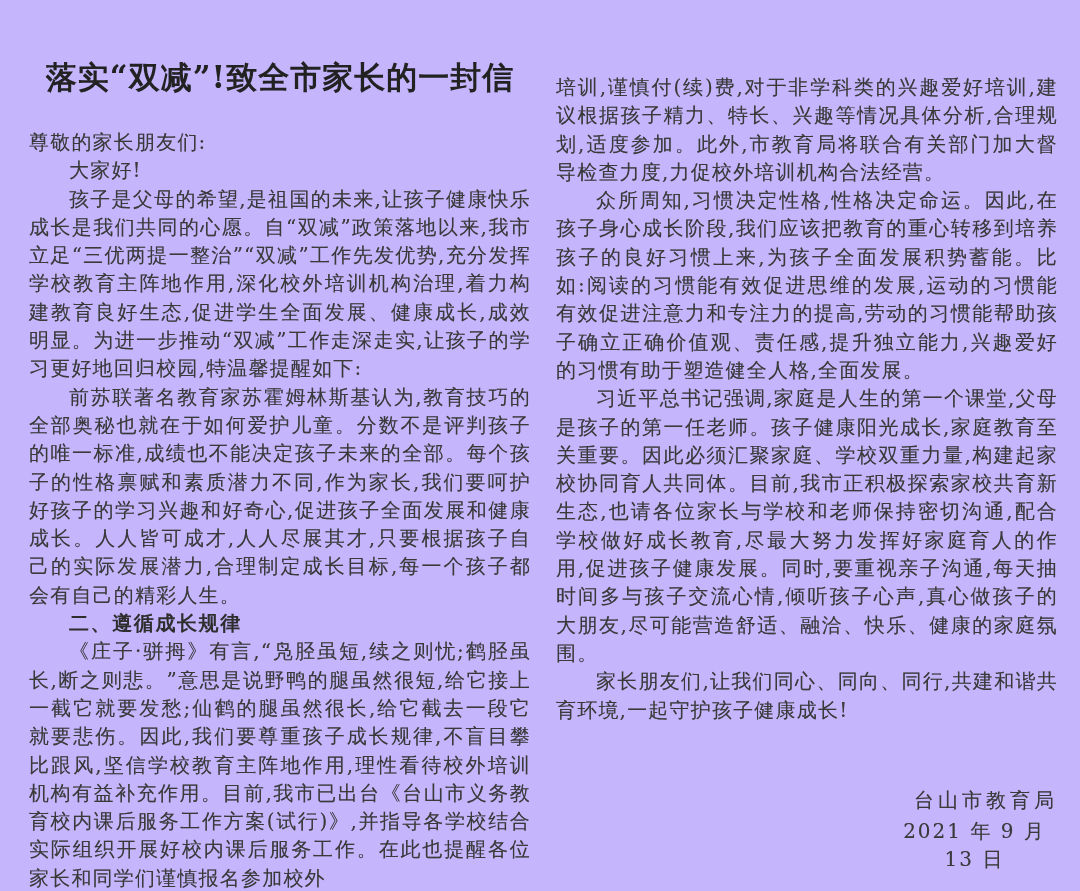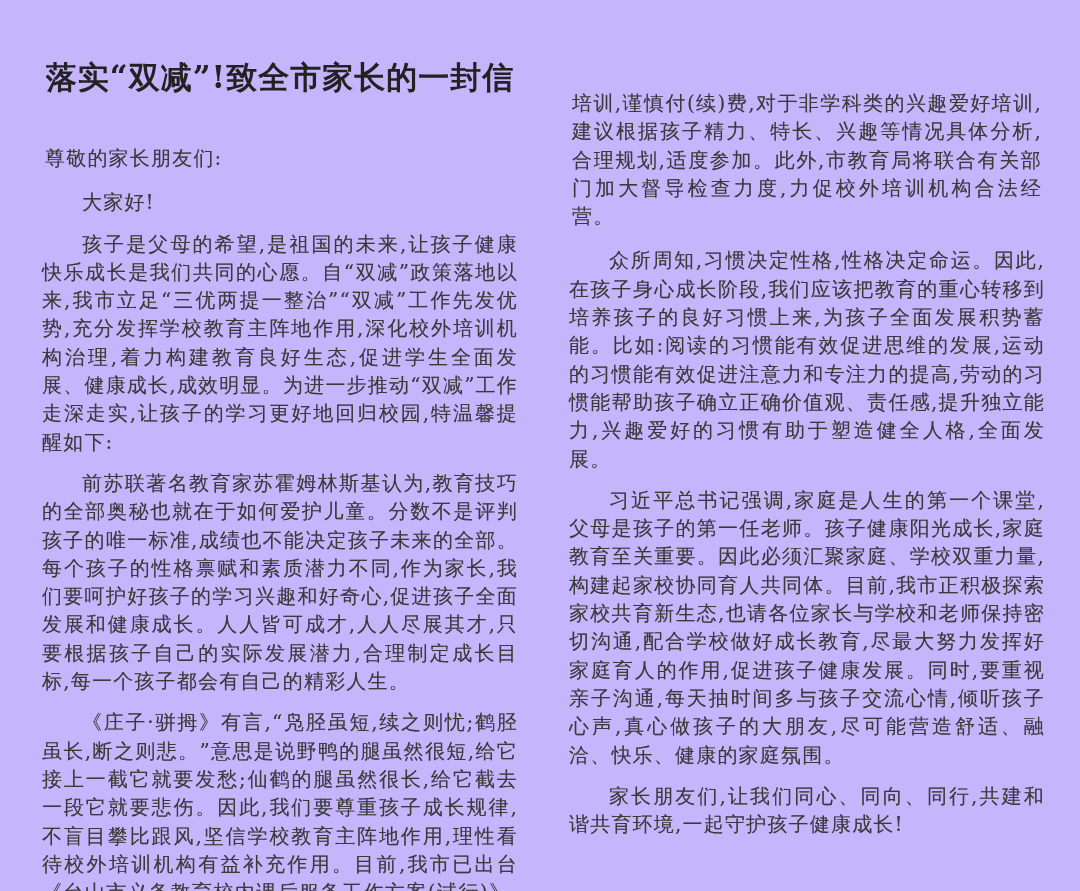--- a/index.html
+++ b/index.html
@@ -43,25 +43,25 @@
     left: 29px;
     top: 128px;
     height: 740px;
   }
   .col-right {
     left: 556px;
     top: 73px;
     height: 800px;
   }
   .para {
-    margin: 13px;
+    margin: 0;
     text-indent: 2em;
   }
   .no-indent {
-    margin: 16px;
+    margin: 0;
     text-indent: 0;
   }
   .section-heading {
     margin: 0;
     text-indent: 2em;
     font-family: "DejaVu Sans", sans-serif;
     font-weight: 600;
     letter-spacing: 1.6px;
     color: #2e2e2e;
     text-shadow: none;
@@ -93,20 +93,21 @@
 
 <div class="page">
 
   <div class="doc-title">落实“双减”!致全市家长的一封信</div>
 
   <div class="col col-left">
     <p class="no-indent">尊敬的家长朋友们:</p>
     <p class="para">大家好!</p>
     <p class="para">孩子是父母的希望,是祖国的未来,让孩子健康快乐成长是我们共同的心愿。自“双减”政策落地以来,我市立足“三优两提一整治”“双减”工作先发优势,充分发挥学校教育主阵地作用,深化校外培训机构治理,着力构建教育良好生态,促进学生全面发展、健康成长,成效明显。为进一步推动“双减”工作走深走实,让孩子的学习更好地回归校园,特温馨提醒如下:</p>
     <p class="para">前苏联著名教育家苏霍姆林斯基认为,教育技巧的全部奥秘也就在于如何爱护儿童。分数不是评判孩子的唯一标准,成绩也不能决定孩子未来的全部。每个孩子的性格禀赋和素质潜力不同,作为家长,我们要呵护好孩子的学习兴趣和好奇心,促进孩子全面发展和健康成长。人人皆可成才,人人尽展其才,只要根据孩子自己的实际发展潜力,合理制定成长目标,每一个孩子都会有自己的精彩人生。</p>
+    <p class="section-heading">二、遵循成长规律</p>
     <p class="para">《庄子·骈拇》有言,“凫胫虽短,续之则忧;鹤胫虽长,断之则悲。”意思是说野鸭的腿虽然很短,给它接上一截它就要发愁;仙鹤的腿虽然很长,给它截去一段它就要悲伤。因此,我们要尊重孩子成长规律,不盲目攀比跟风,坚信学校教育主阵地作用,理性看待校外培训机构有益补充作用。目前,我市已出台《台山市义务教育校内课后服务工作方案(试行)》,并指导各学校结合实际组织开展好校内课后服务工作。在此也提醒各位家长和同学们谨慎报名参加校外</p>
   </div>
 
   <div class="col col-right">
     <p class="no-indent">培训,谨慎付(续)费,对于非学科类的兴趣爱好培训,建议根据孩子精力、特长、兴趣等情况具体分析,合理规划,适度参加。此外,市教育局将联合有关部门加大督导检查力度,力促校外培训机构合法经营。</p>
     <p class="para">众所周知,习惯决定性格,性格决定命运。因此,在孩子身心成长阶段,我们应该把教育的重心转移到培养孩子的良好习惯上来,为孩子全面发展积势蓄能。比如:阅读的习惯能有效促进思维的发展,运动的习惯能有效促进注意力和专注力的提高,劳动的习惯能帮助孩子确立正确价值观、责任感,提升独立能力,兴趣爱好的习惯有助于塑造健全人格,全面发展。</p>
     <p class="para">习近平总书记强调,家庭是人生的第一个课堂,父母是孩子的第一任老师。孩子健康阳光成长,家庭教育至关重要。因此必须汇聚家庭、学校双重力量,构建起家校协同育人共同体。目前,我市正积极探索家校共育新生态,也请各位家长与学校和老师保持密切沟通,配合学校做好成长教育,尽最大努力发挥好家庭育人的作用,促进孩子健康发展。同时,要重视亲子沟通,每天抽时间多与孩子交流心情,倾听孩子心声,真心做孩子的大朋友,尽可能营造舒适、融洽、快乐、健康的家庭氛围。</p>
     <p class="para">家长朋友们,让我们同心、同向、同行,共建和谐共育环境,一起守护孩子健康成长!</p>
 
     <div class="signature">

